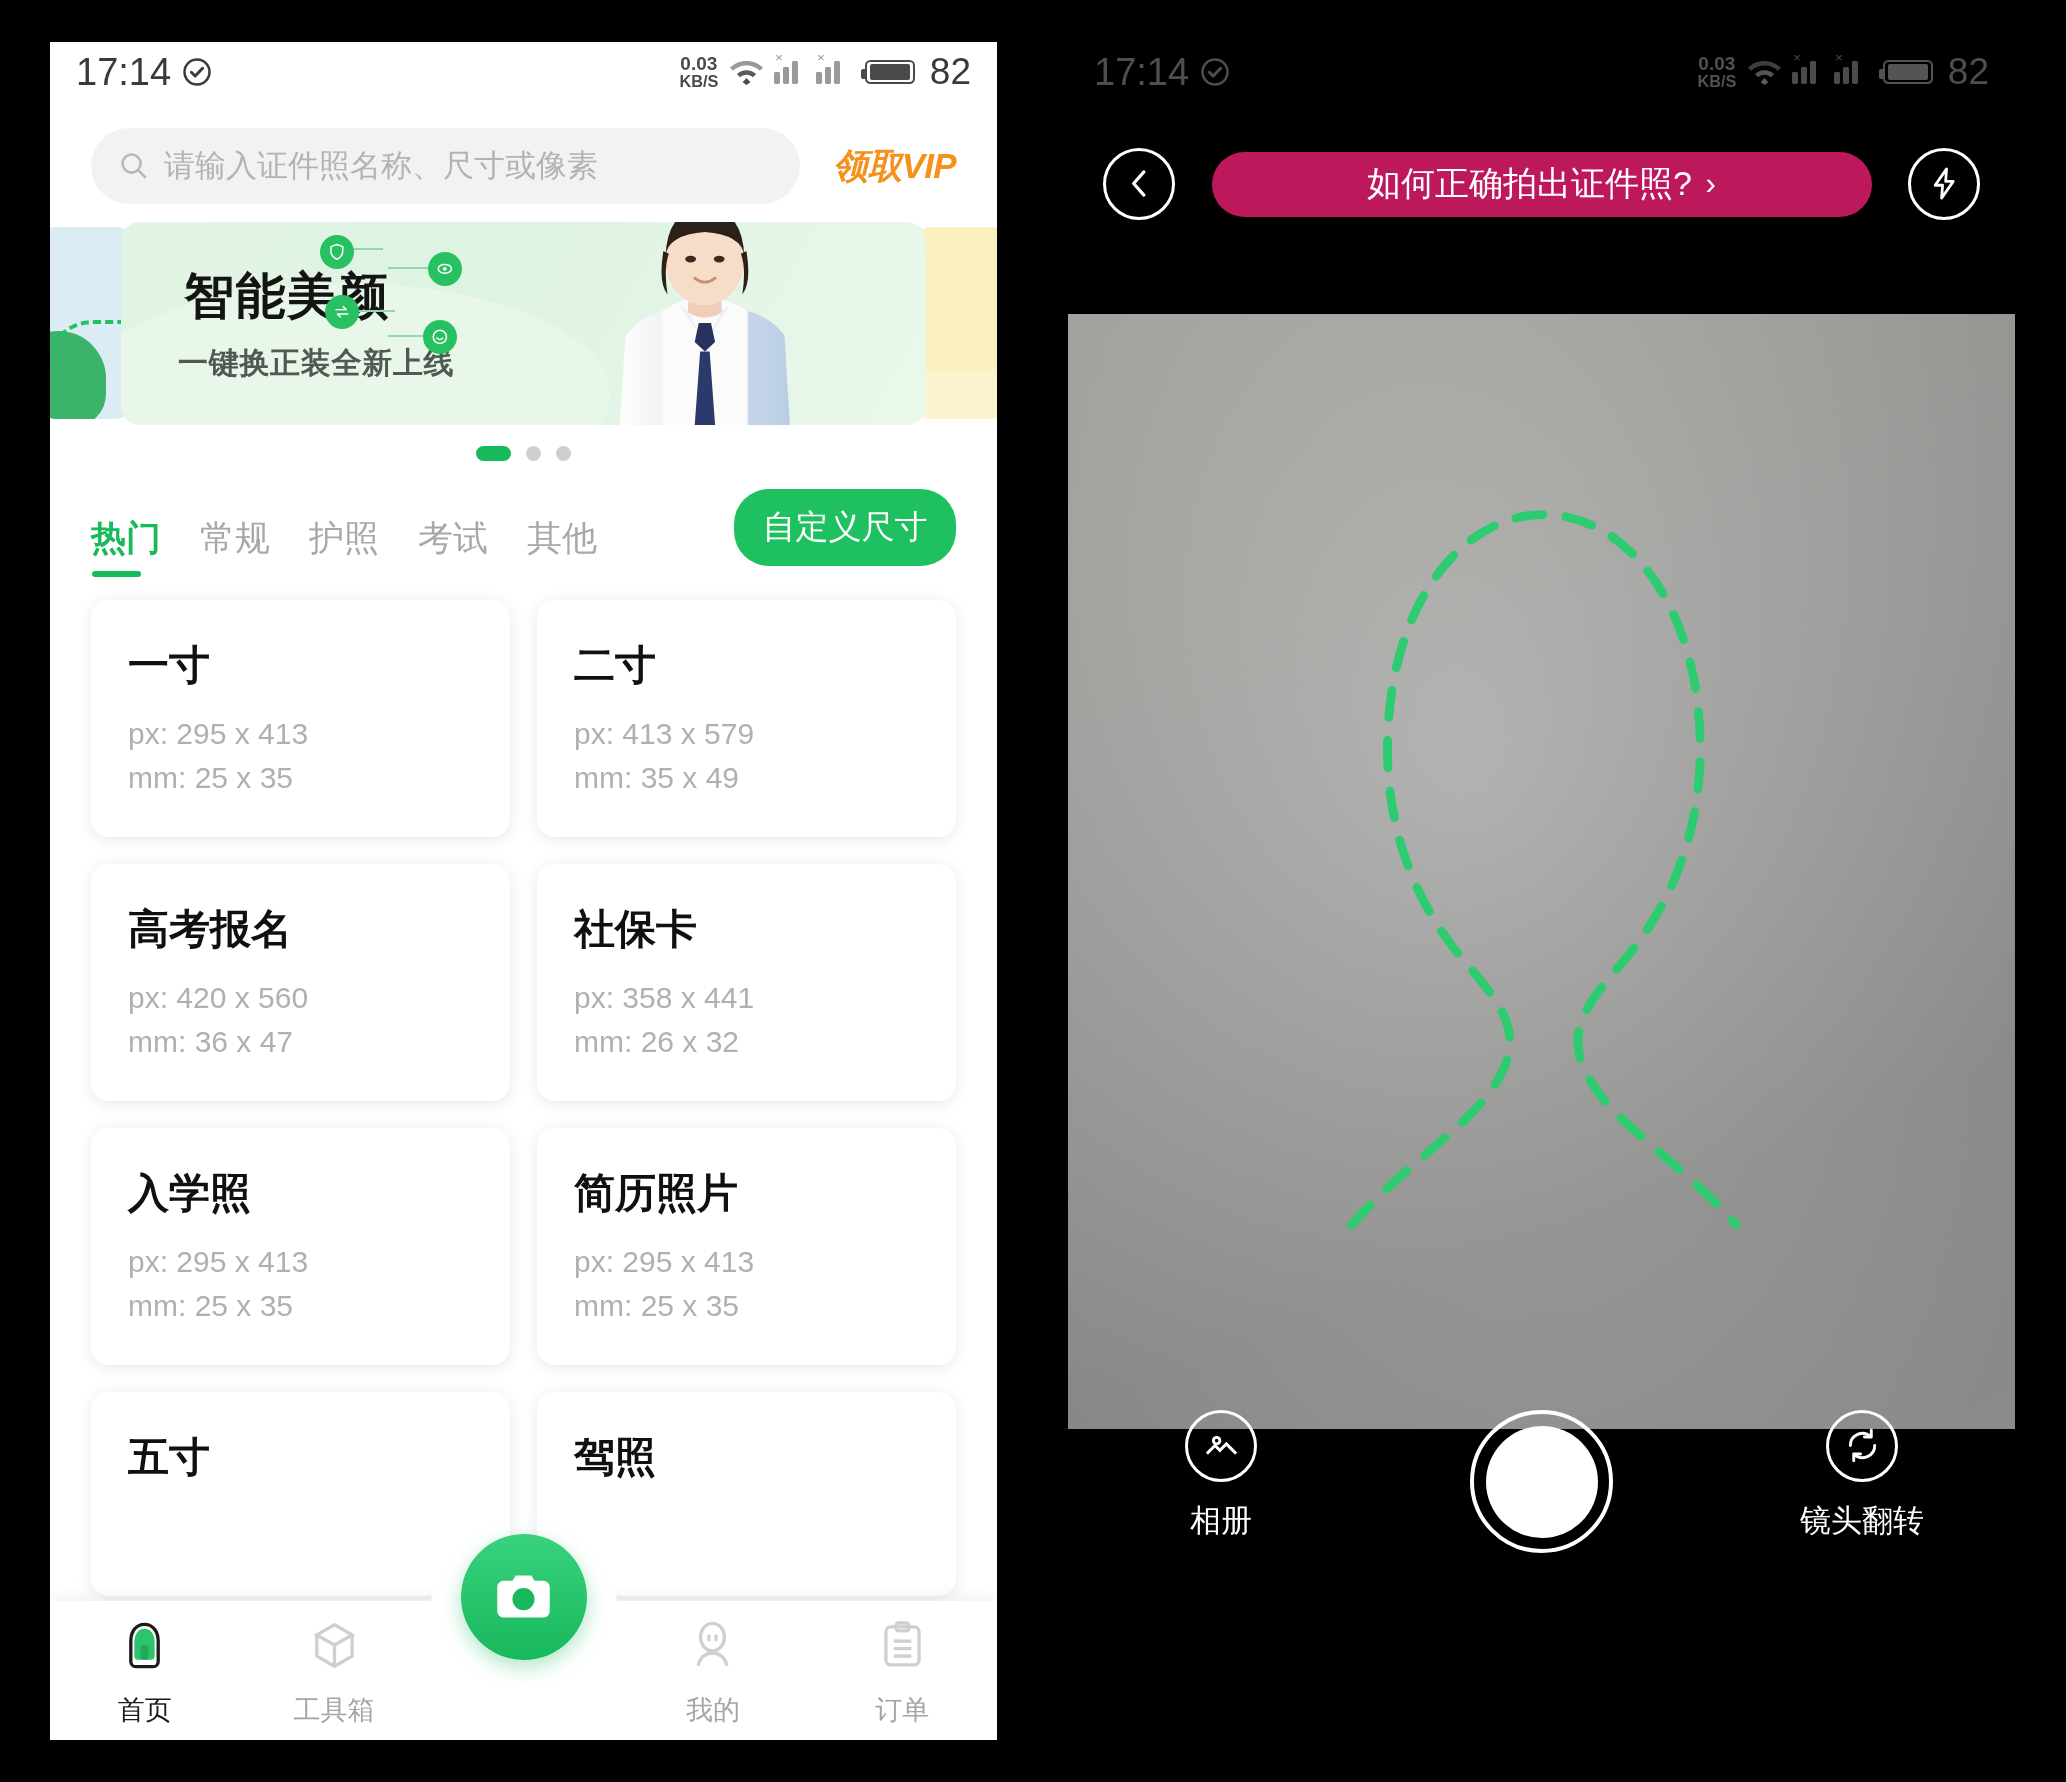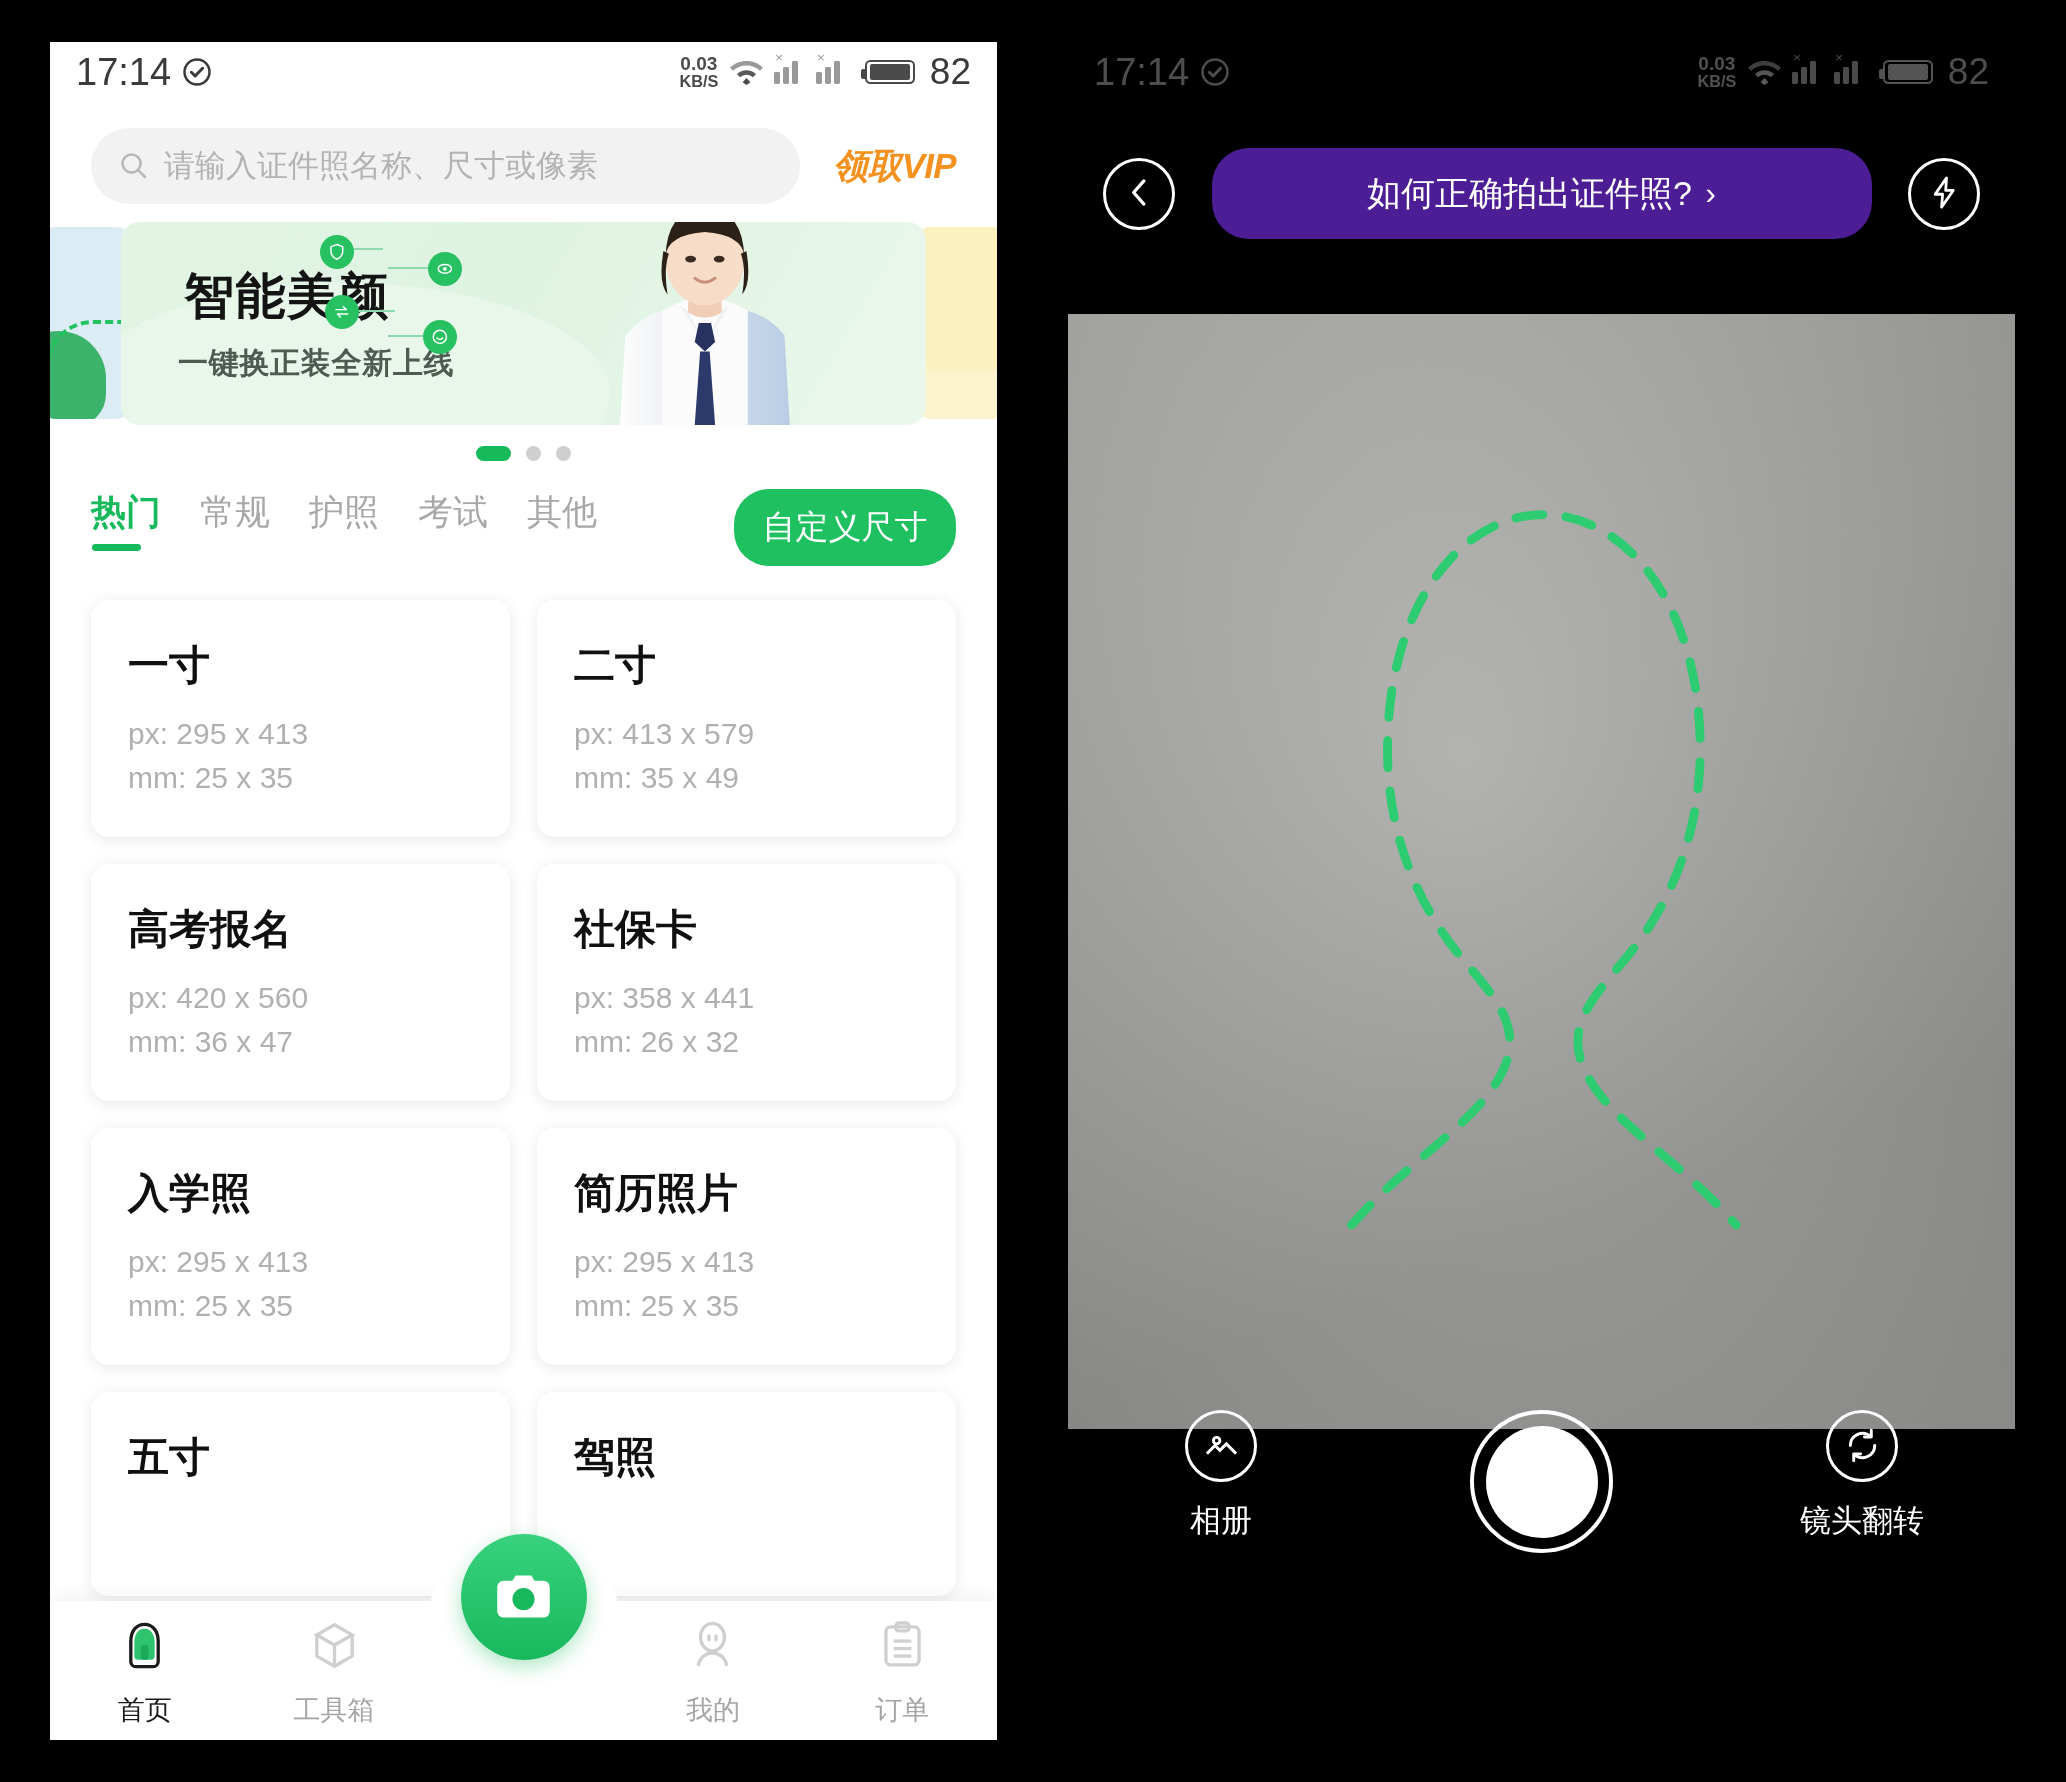--- a/index.html
+++ b/index.html
@@ -82,21 +82,21 @@
   .b-dot { position:absolute; border-radius:50%; background:#27c162;
            display:flex; align-items:center; justify-content:center; }
   .b-line { position:absolute; height:2px; background:#8fd9ae; }
 
   .dots { position:absolute; left:0; right:0; bottom: -35px; display:flex;
           justify-content:center; align-items:center; gap: 15px; }
   .dots .d { width:15px; height:15px; border-radius:50%; background:#cfcfcf; }
   .dots .d.act { width:35px; border-radius:8.2px; background:#17ba5a; }
 
   
-  .tabs-row { display:flex; align-items:flex-start; padding: 63px 41px 0 41px; gap: 39px; }
+  .tabs-row { display:flex; align-items:flex-end; padding: 63px 41px 0 41px; gap: 39px; }
   .tab { font-size: 35px; color:#a8a8a8; position:relative; padding-bottom: 15px; }
   .tab.act { color:#17ba5a; font-weight:700; }
   .tab.act::after { content:""; position:absolute; left:1.4px; bottom:0; width:49px; height:6.1px;
                     background:#17ba5a; border-radius:3.4px; }
   .custom-btn { margin-left:auto; background:#1ec05f; color:#fff; font-size:33px;
                 border-radius: 35px; padding: 16.3px 28.6px; white-space:nowrap;
                 margin-bottom: 11px; border:none; font-family: inherit; }
 
   
   .grid { padding: 23px 41px 0 41px; display:grid; grid-template-columns: 1fr 1fr;
@@ -138,21 +138,21 @@
   .sb-dark .bars .xmark { color:#4a4a4a; }
   .sb-dark .battery { border-color:#545454; }
   .sb-dark .battery::before { background:#545454; }
   .sb-dark .battery .fill { background:#545454; }
   .sb-dark .sb-check svg circle, .sb-dark .sb-check svg path { stroke:#4e4e4e; }
 
   .cam-header { display:flex; align-items:center; padding: 46px 35px 0 35px; gap: 27px; }
   .circ-btn { width: 72px; height: 72px; border-radius:50%; border: 3.4px solid #fff;
               display:flex; align-items:center; justify-content:center; flex: 0 0 auto;
               background: transparent; }
-  .tip-pill { flex:1; height: 91px; background:#4c1d95; border-radius: 37px;
+  .tip-pill { flex:1; height: 65px; background:#be185d; border-radius: 37px;
               display:flex; align-items:center; justify-content:center; gap: 13.6px;
               margin: 0 9.5px; }
   .tip-pill .t { font-size: 34px; color:#fff; }
   .tip-pill .chev { font-size: 31px; color:#fff; }
 
   .preview {
     position:absolute; left: 0; top: 272px; width: 947px; height: 1115px;
     background: linear-gradient(160deg,#b4b4b0 0%, #a8a8a6 40%, #9d9d9b 75%, #a5a5a3 100%);
     overflow:hidden;
   }

